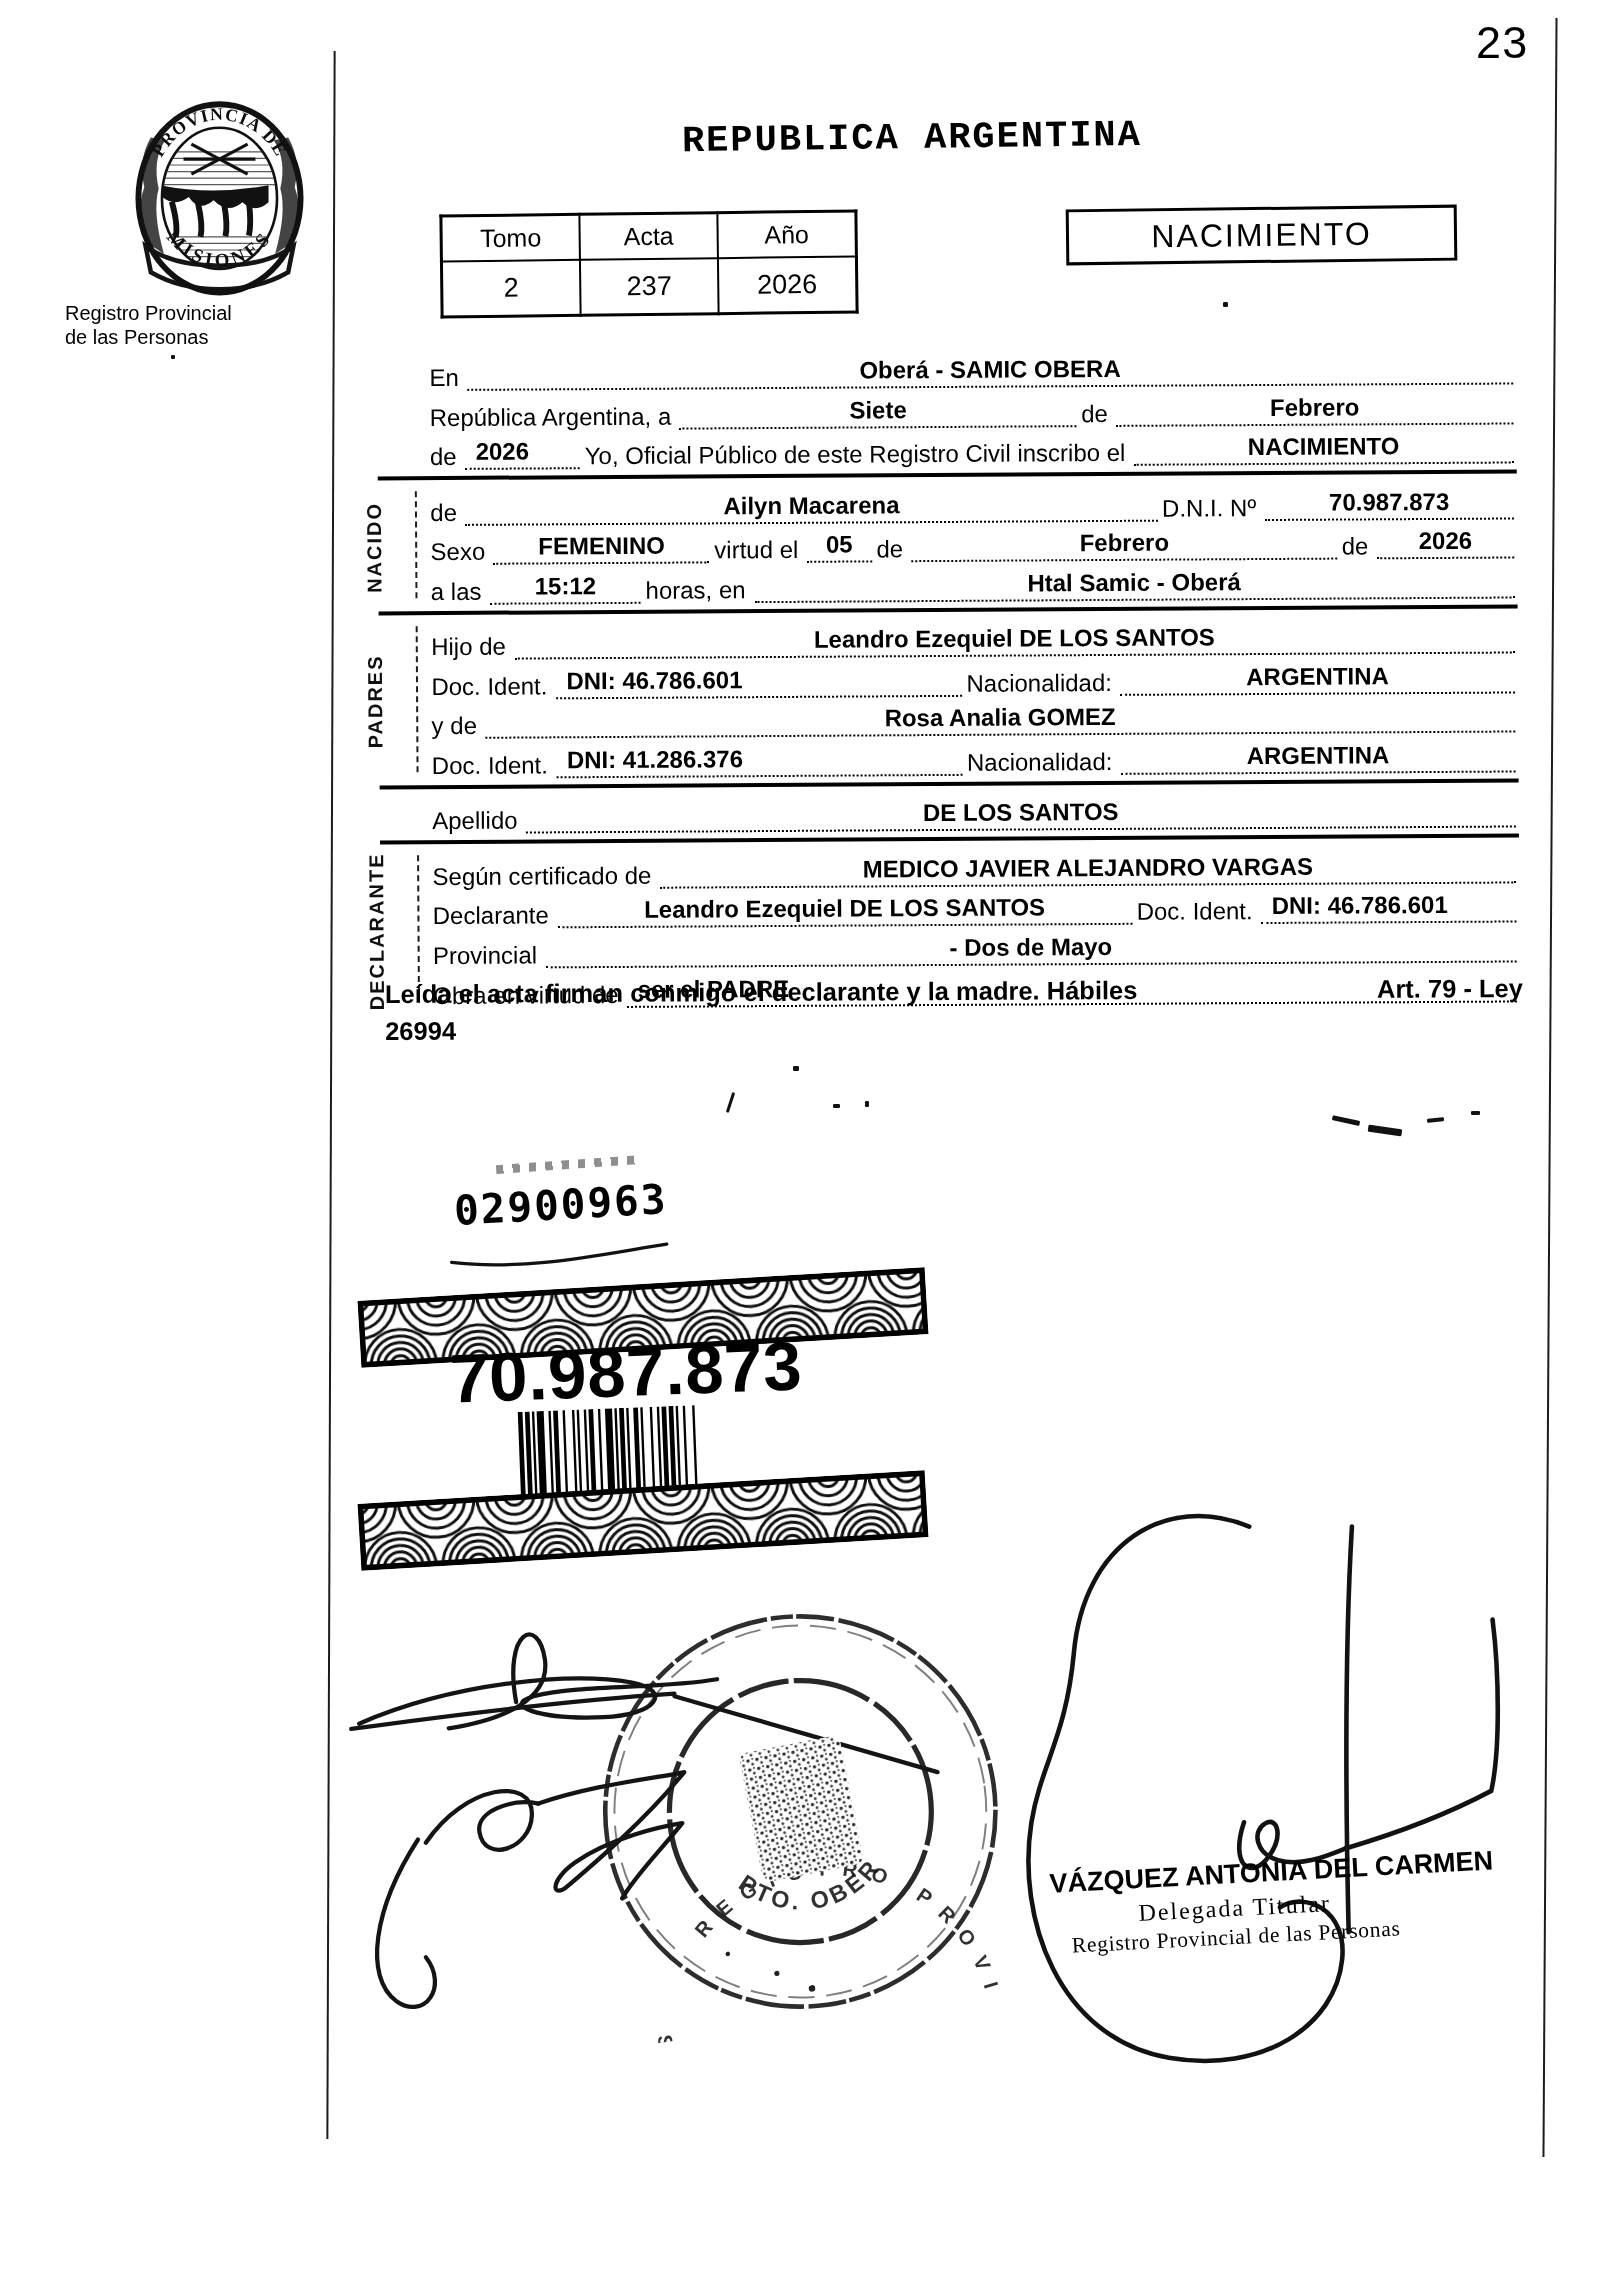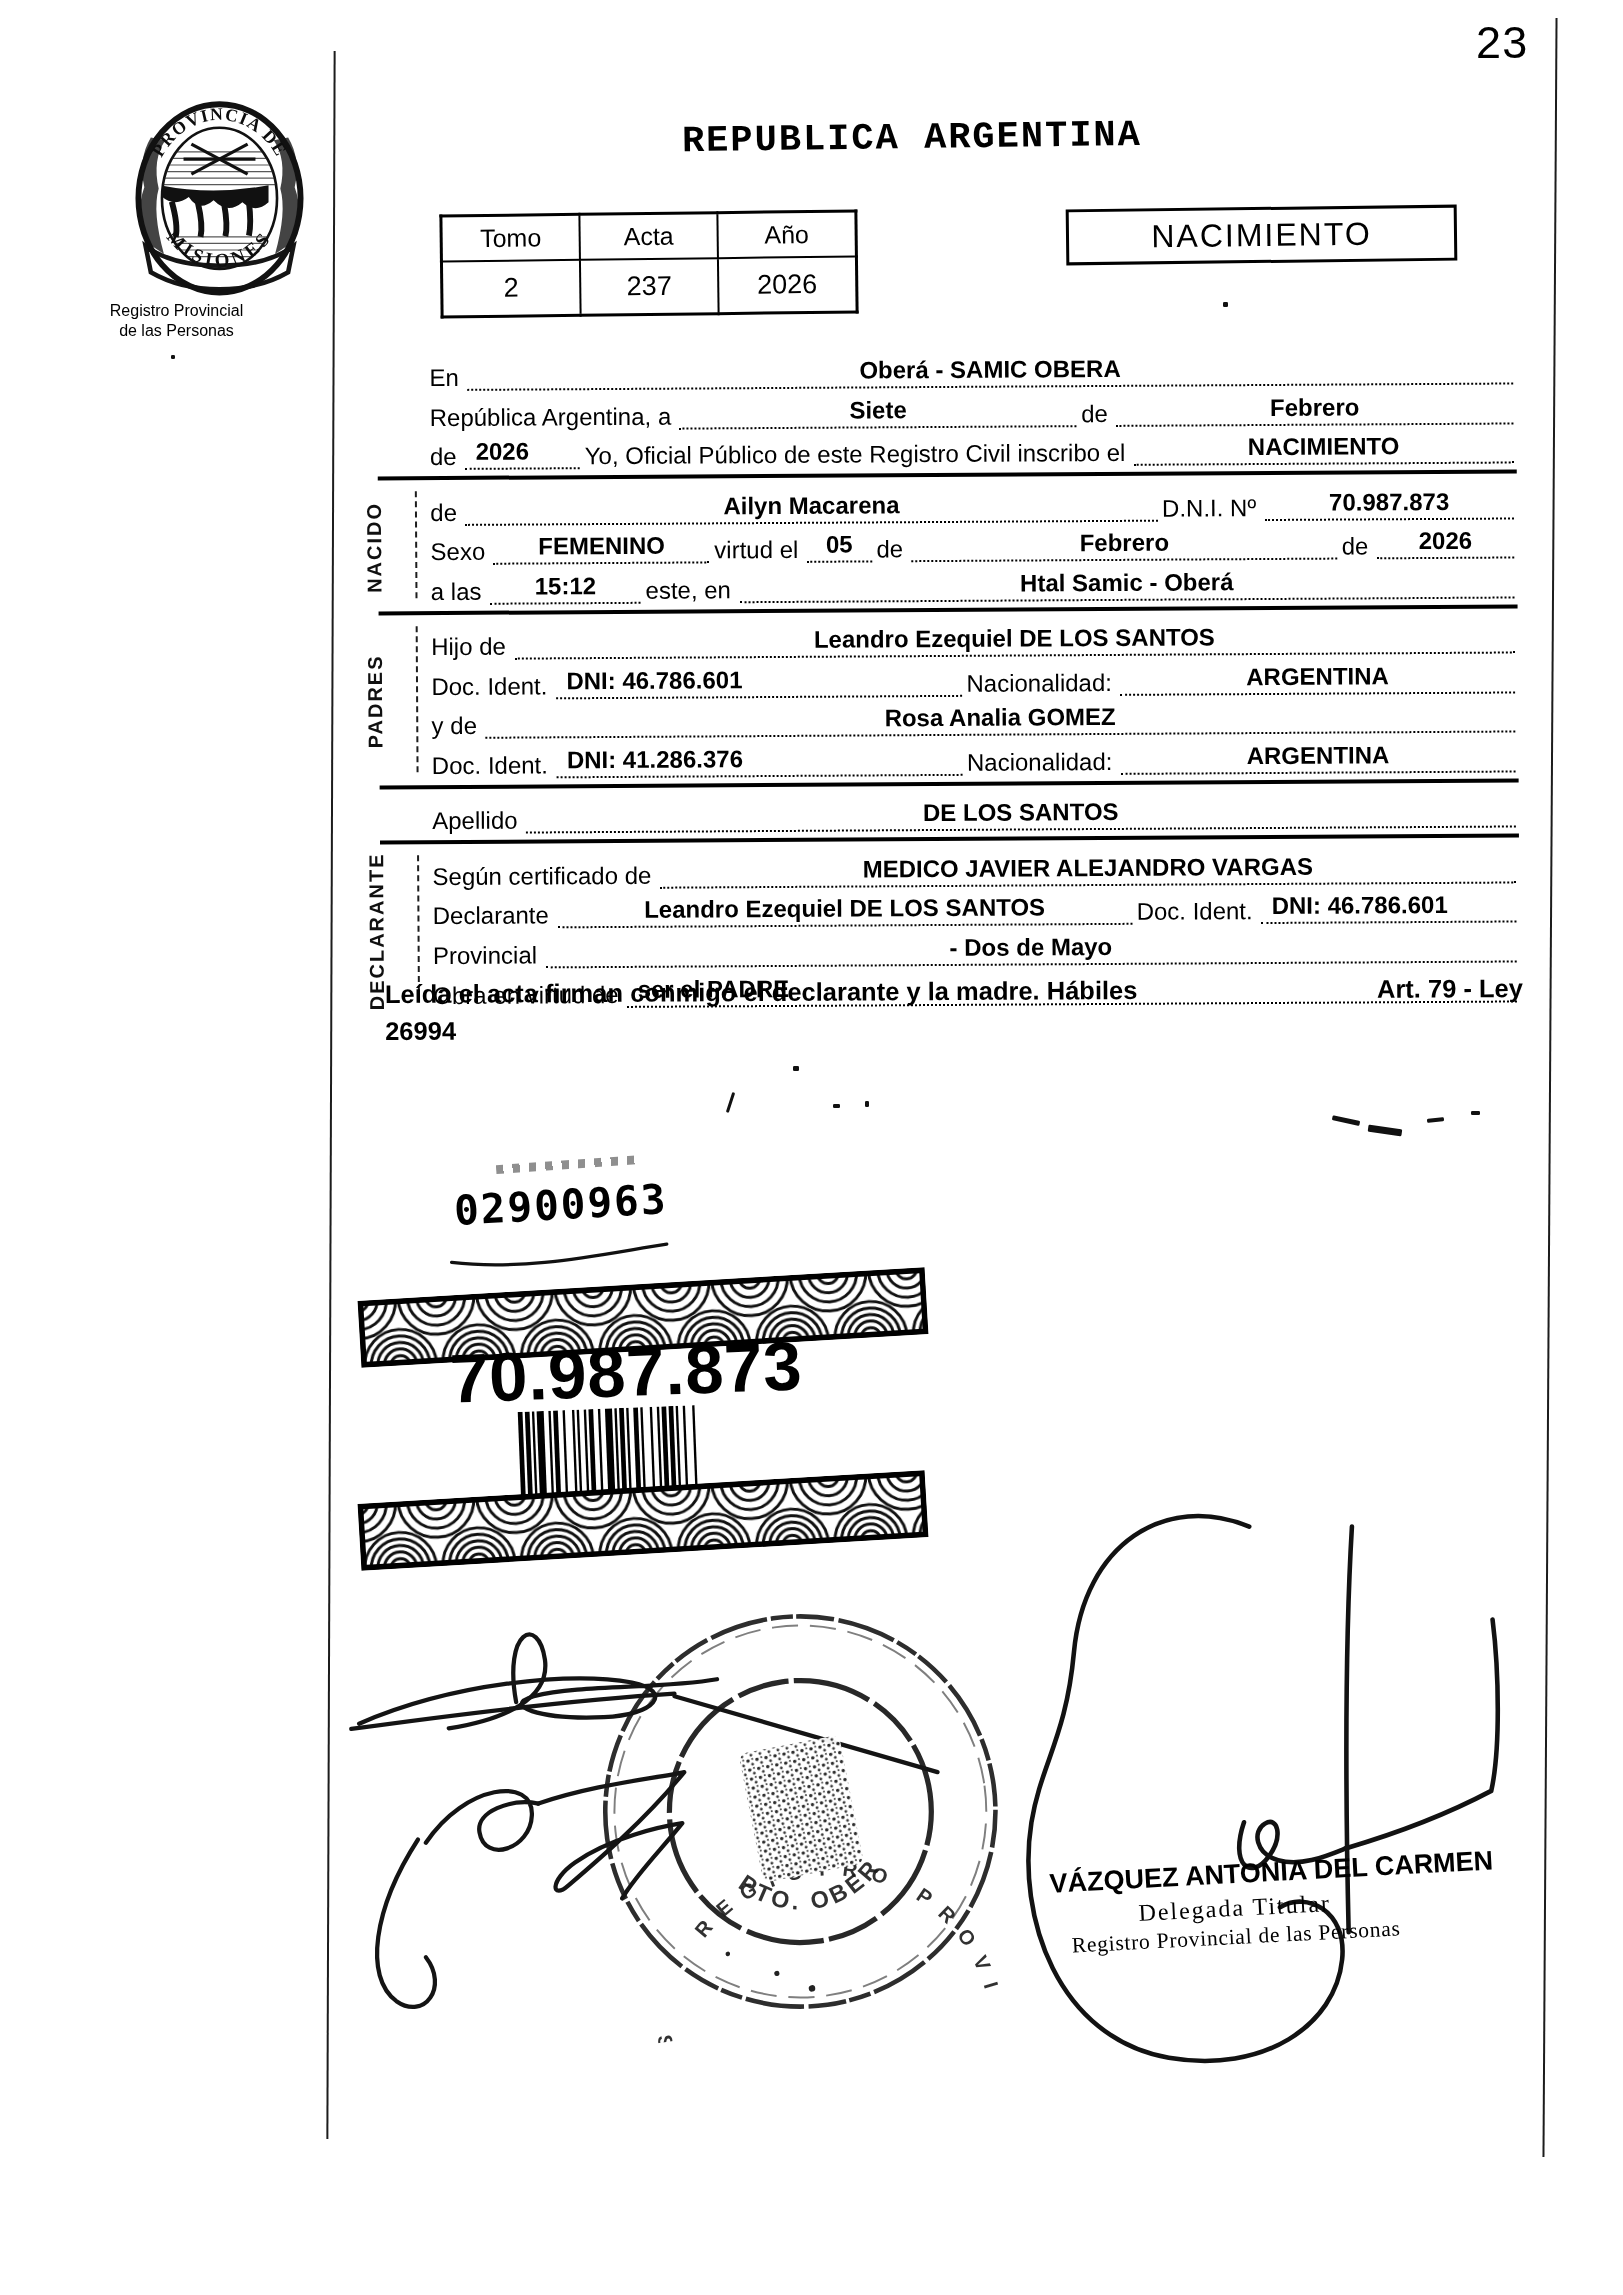--- a/index.html
+++ b/index.html
@@ -9,21 +9,21 @@
 
   
   .bline{position:absolute;width:0;border-left:2px solid #1c1c1c;}
   .bl-left{left:330px;top:51px;height:2088px;transform:rotate(0.2deg);}
   .bl-right{left:1549px;top:18.3px;height:2139px;transform:rotate(0.35deg);}
 
   .pageno{left:1476px;top:17px;font-size:45px;font-weight:500;letter-spacing:1.3px;}
 
   
   .seal{left:126px;top:97px;}
-  .seal-caption{left:65px;top:301px;width:223px;text-align:center;font-size:16px;line-height:1.22;}
+  .seal-caption{left:65px;top:301px;width:223px;text-align:left;font-size:20px;line-height:1.22;}
 
   .title{left:682px;top:117px;font-family:"Liberation Mono",monospace;font-weight:700;
          font-size:37px;letter-spacing:2px;transform:rotate(-0.8deg);white-space:nowrap;}
 
   table.acta{left:440px;top:212px;position:absolute;border-collapse:collapse;transform:rotate(-0.7deg);
          border:3.9px solid #000;}
   table.acta td{border:2.6px solid #000;width:134px;text-align:center;vertical-align:middle;}
   table.acta tr.hd td{height:41px;font-size:25px;}
   table.acta tr.vl td{height:51px;font-size:27px;}
 
@@ -212,21 +212,21 @@
           <span class="lbl">de</span>
           <span class="fill fx" style="width: 137px;">
             <span class="val">2026</span>
           </span>
         </div>
         <div class="frow">
           <span class="lbl">a las</span>
           <span class="fill fx" style="width: 151px; text-decoration: underline;">
             <span class="val">15:12</span>
           </span>
-          <span class="lbl">este, en</span>
+          <span class="lbl">horas, en</span>
           <span class="fill">
             <span class="val">Htal Samic - Oberá</span>
           </span>
         </div>
       </div>
       <div class="hrule"></div>
       <div class="section">
         <div class="side">PADRES</div>
         <div class="side-rule"></div>
         <div class="frow">

